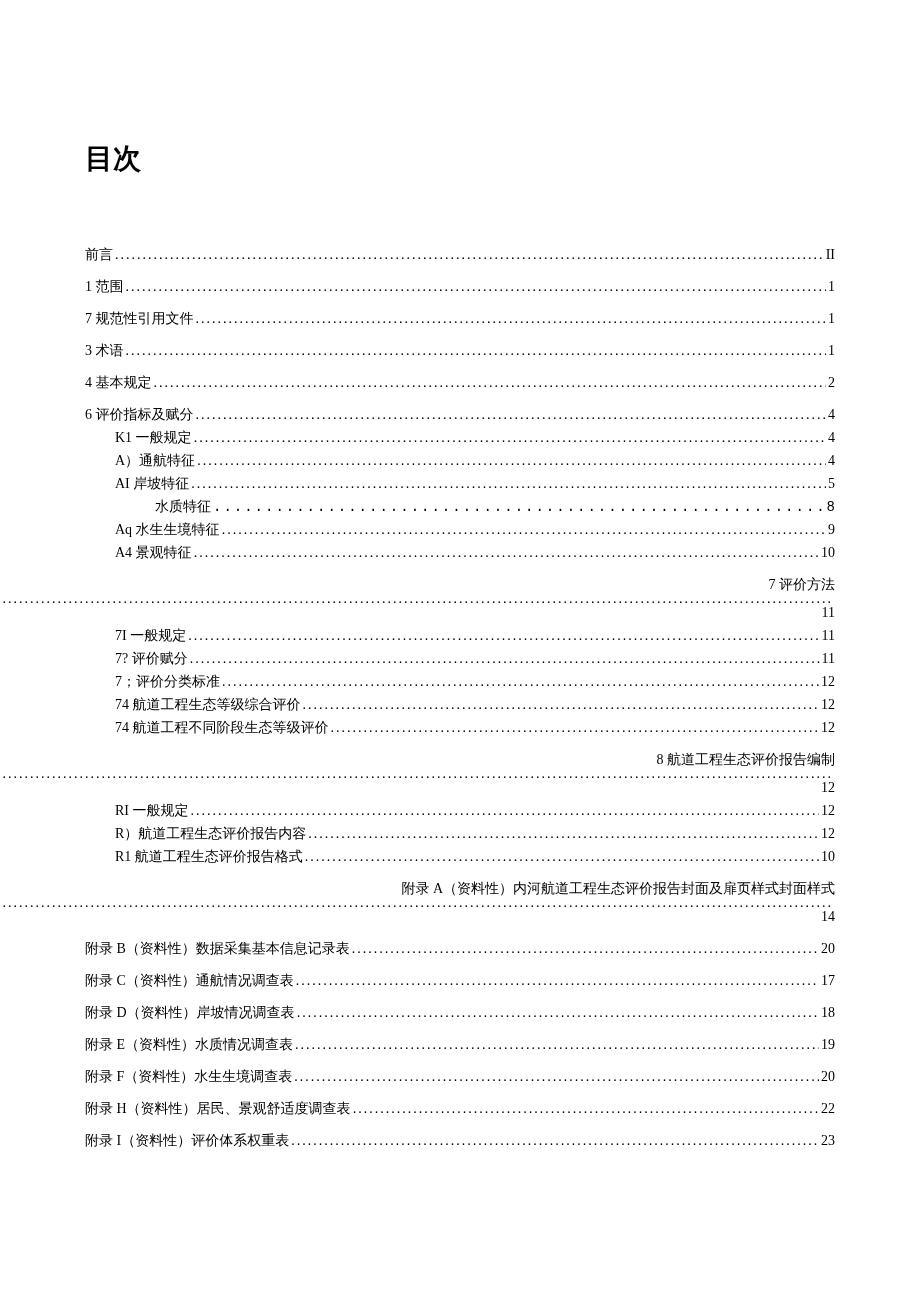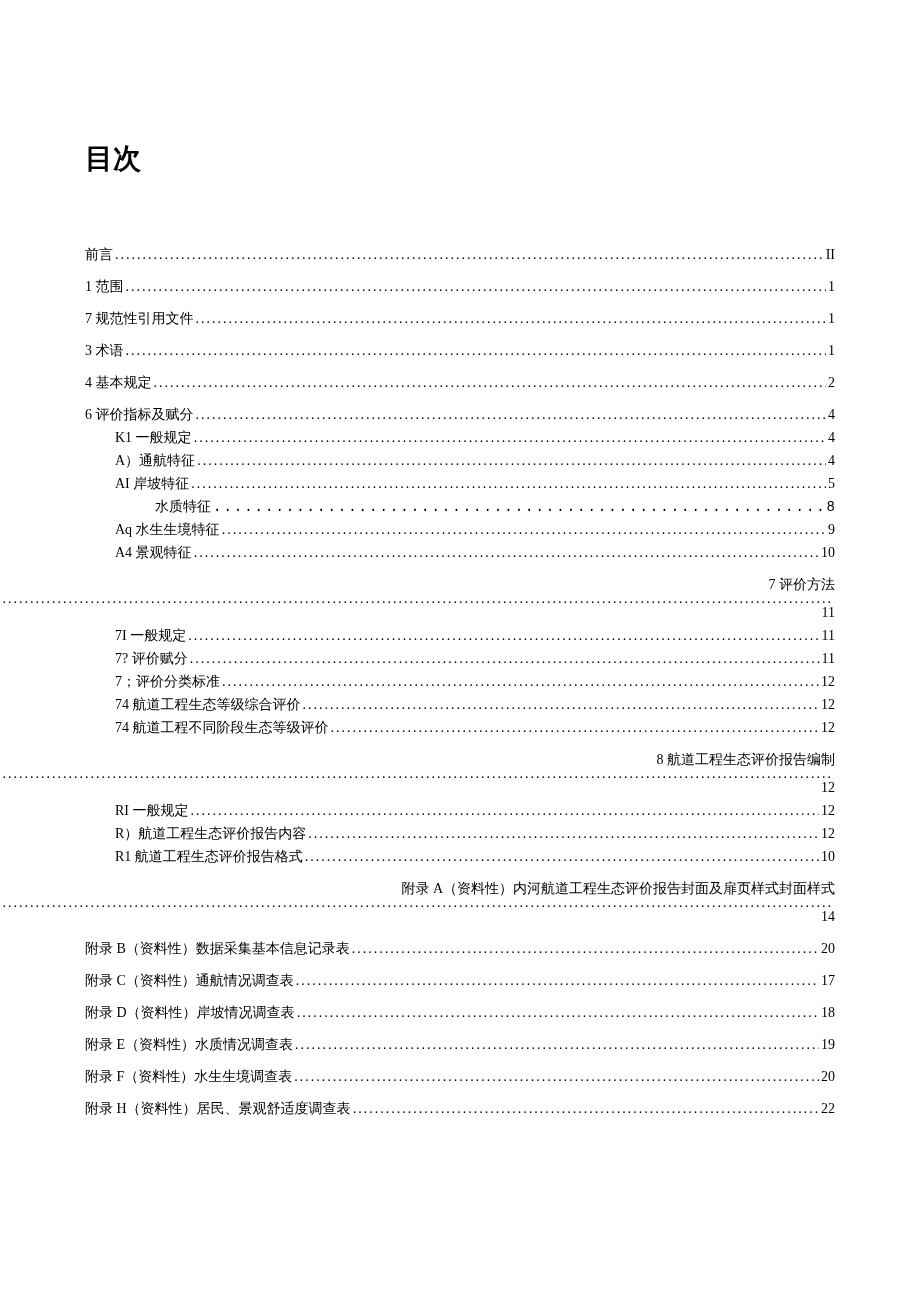--- a/index.html
+++ b/index.html
@@ -200,13 +200,18 @@
     <div class="toc-row">
       <span class="toc-label">附录 F（资料性）水生生境调查表</span>
       <span class="toc-dots"></span>
       <span class="toc-page">20</span>
     </div>
     <div class="toc-row">
       <span class="toc-label">附录 H（资料性）居民、景观舒适度调查表</span>
       <span class="toc-dots"></span>
       <span class="toc-page">22</span>
     </div>
+    <div class="toc-row">
+      <span class="toc-label">附录 I（资料性）评价体系权重表</span>
+      <span class="toc-dots"></span>
+      <span class="toc-page">23</span>
+    </div>
   </div>
 
 </body></html>

